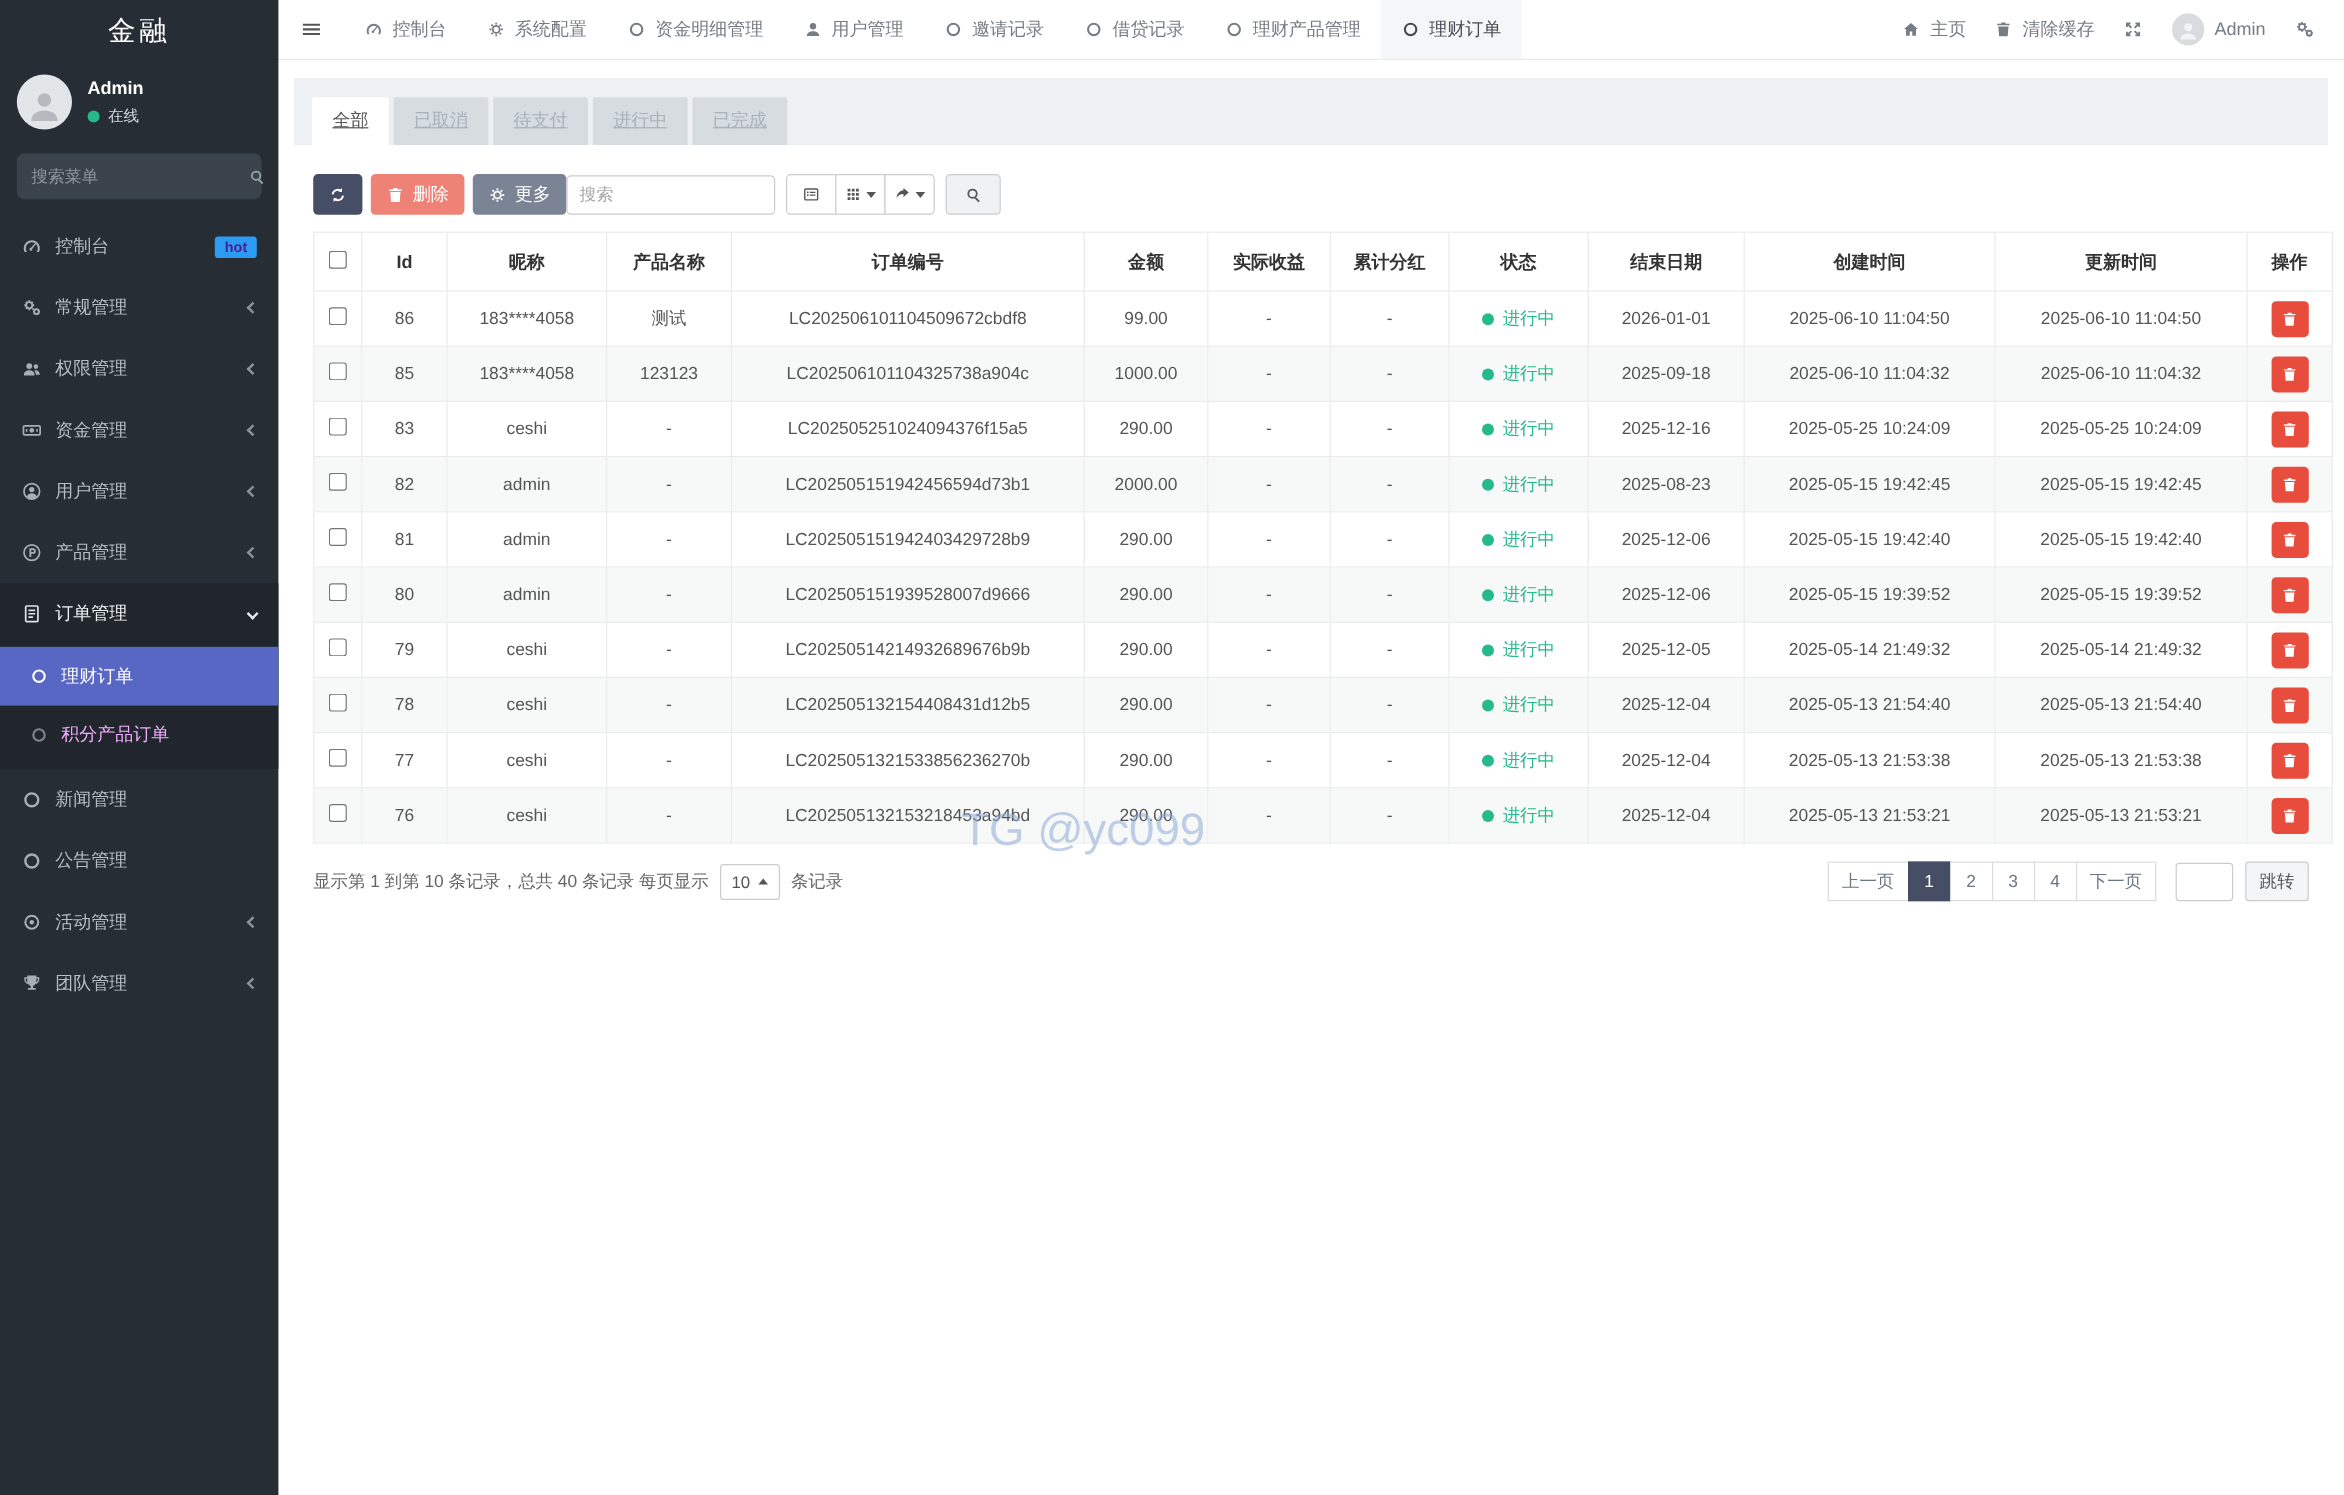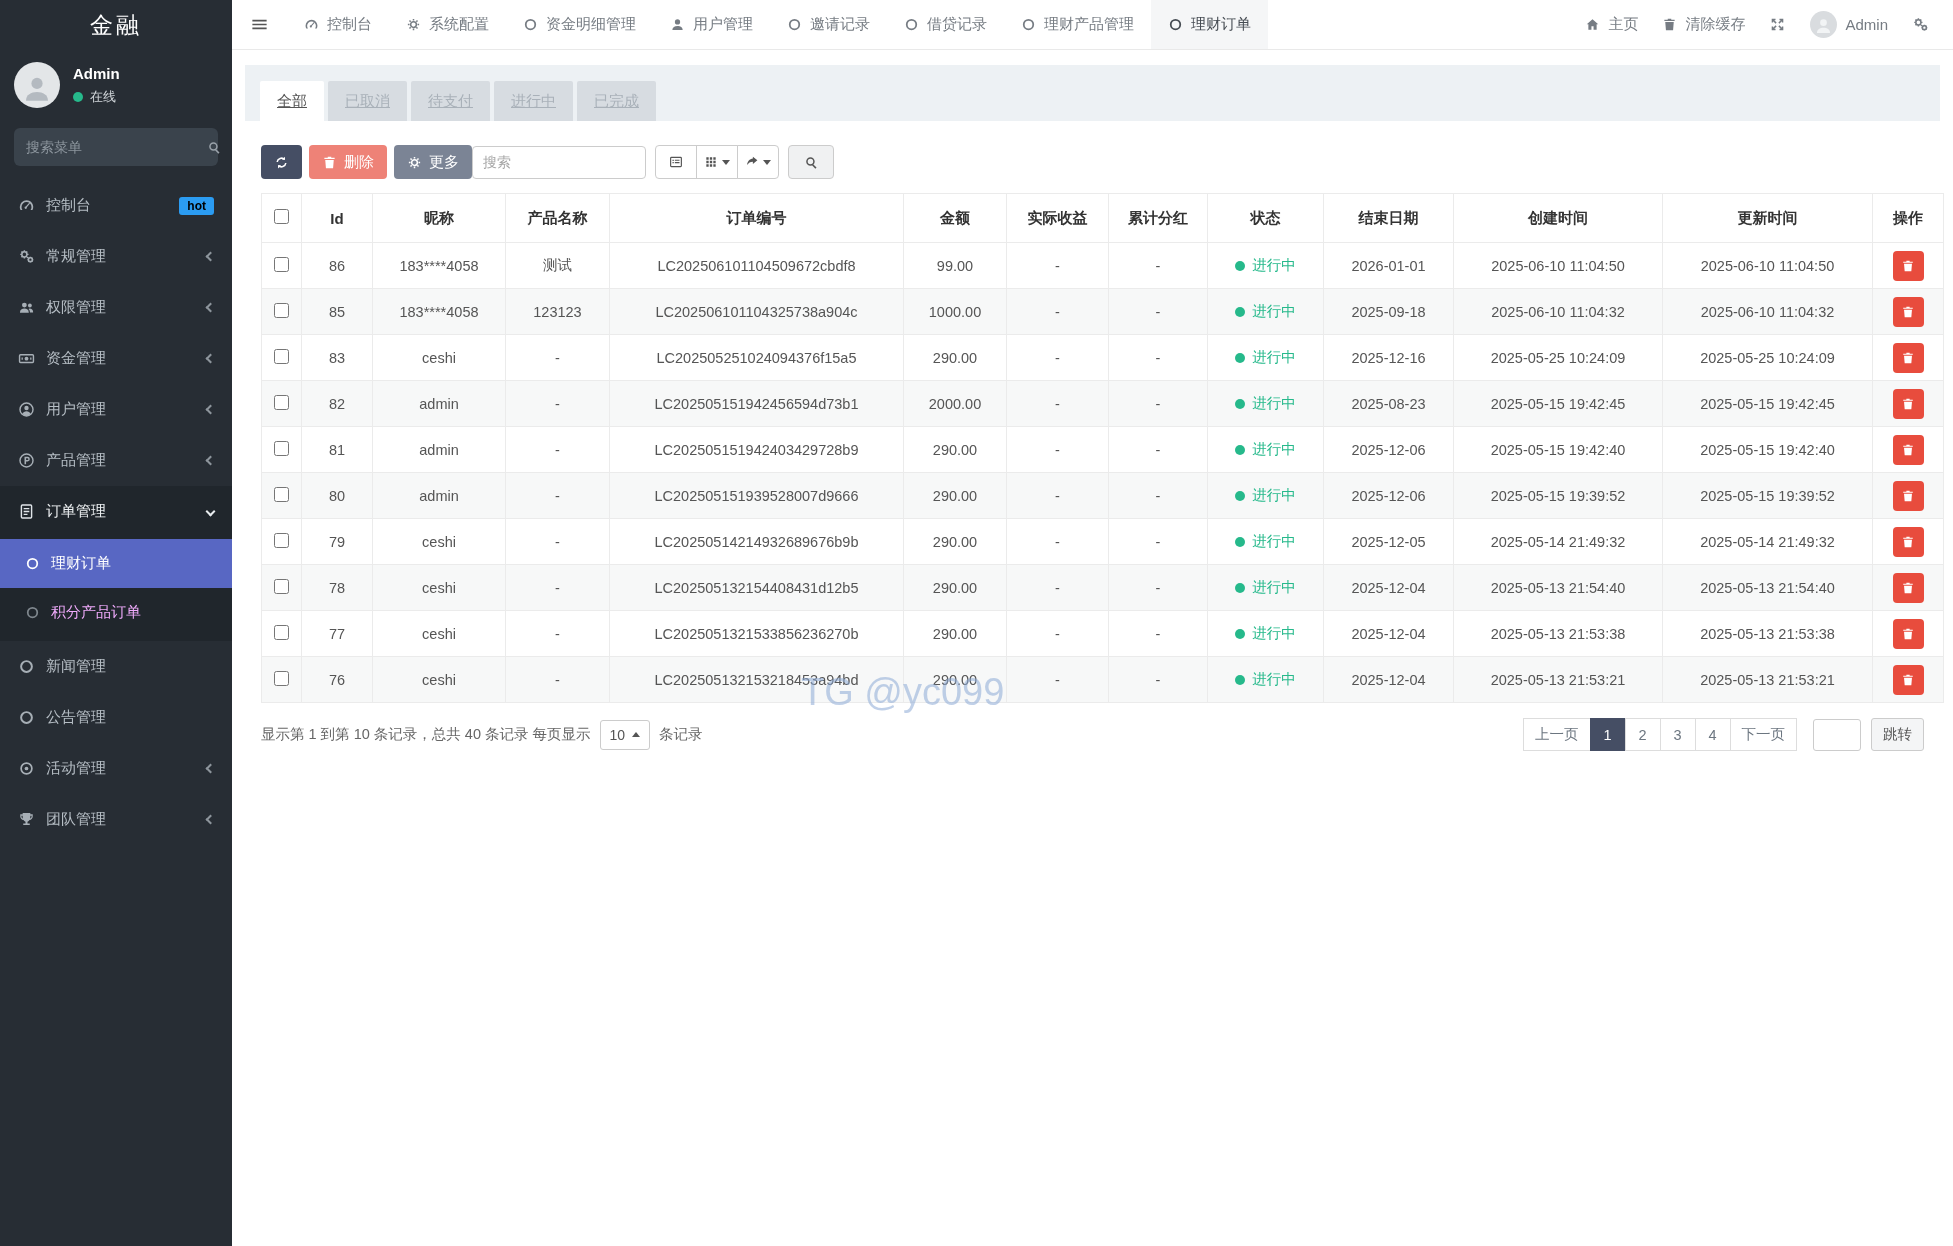--- a/index.html
+++ b/index.html
@@ -17,21 +17,21 @@
   .user-status { color:#d2d7db; font-size:13px; margin-top:6px; display:flex; align-items:center; gap:7px;text-align:right; }
   .status-dot-sm { width:10px; height:10px; border-radius:50%; background:var(--status_green,#26b98b); }
   .side-search { margin:10px 14px 14px; height:38px; background:#3a434c; border-radius:6px; display:flex; align-items:center; padding:0 12px; }
   .side-search input { flex:1; background:transparent; border:none; outline:none; color:#cdd3d8; font-size:14px; }
   .side-search input::placeholder { color:#8d969e; }
   .side-search svg { width:15px; height:15px; color:#9aa2aa; flex:none; }
   .menu { margin-top:6px; }
   .m-item { height:51px; display:flex; align-items:center; padding:0 18px; color:#b6bec5; font-size:15px; cursor:pointer; }
   .m-icon { width:17px; height:17px; margin-right:11px; color:#a7afb6; flex:none; }
   .m-label { flex:1; }
-  .badge-hot { background:var(--hot_badge,#2b9cf2); color:#000000; font-size:12px; font-weight:bold; padding:2px 8px; border-radius:3px; }
+  .badge-hot { background:var(--hot_badge,#2b9cf2); color:#4c1d95; font-size:12px; font-weight:bold; padding:2px 8px; border-radius:3px; }
   .chev { width:7px; height:7px; border-left:2px solid #8d959c; border-bottom:2px solid #8d959c; flex:none; }
   .chev.left { transform:rotate(45deg); }
   .chev.down { transform:rotate(-45deg); border-color:#e8ecef; }
   .m-item.expanded { background:var(--submenu_bg,#20262c); color:#eef1f3; }
   .m-item.expanded .m-icon { color:#dfe4e8; }
   .submenu { background:var(--submenu_bg,#20262c); padding:2px 0 4px; }
   .s-item { height:49px; display:flex; align-items:center; padding:0 18px 0 25px; color:#c0c7cd; font-size:15px; cursor:pointer; }
   .s-item .m-icon { width:15px; height:15px; }
   .s-item.active { background:var(--active_item,#5867c3); color:#fff; }
   .s-item.active .m-icon { color:#fff; }

